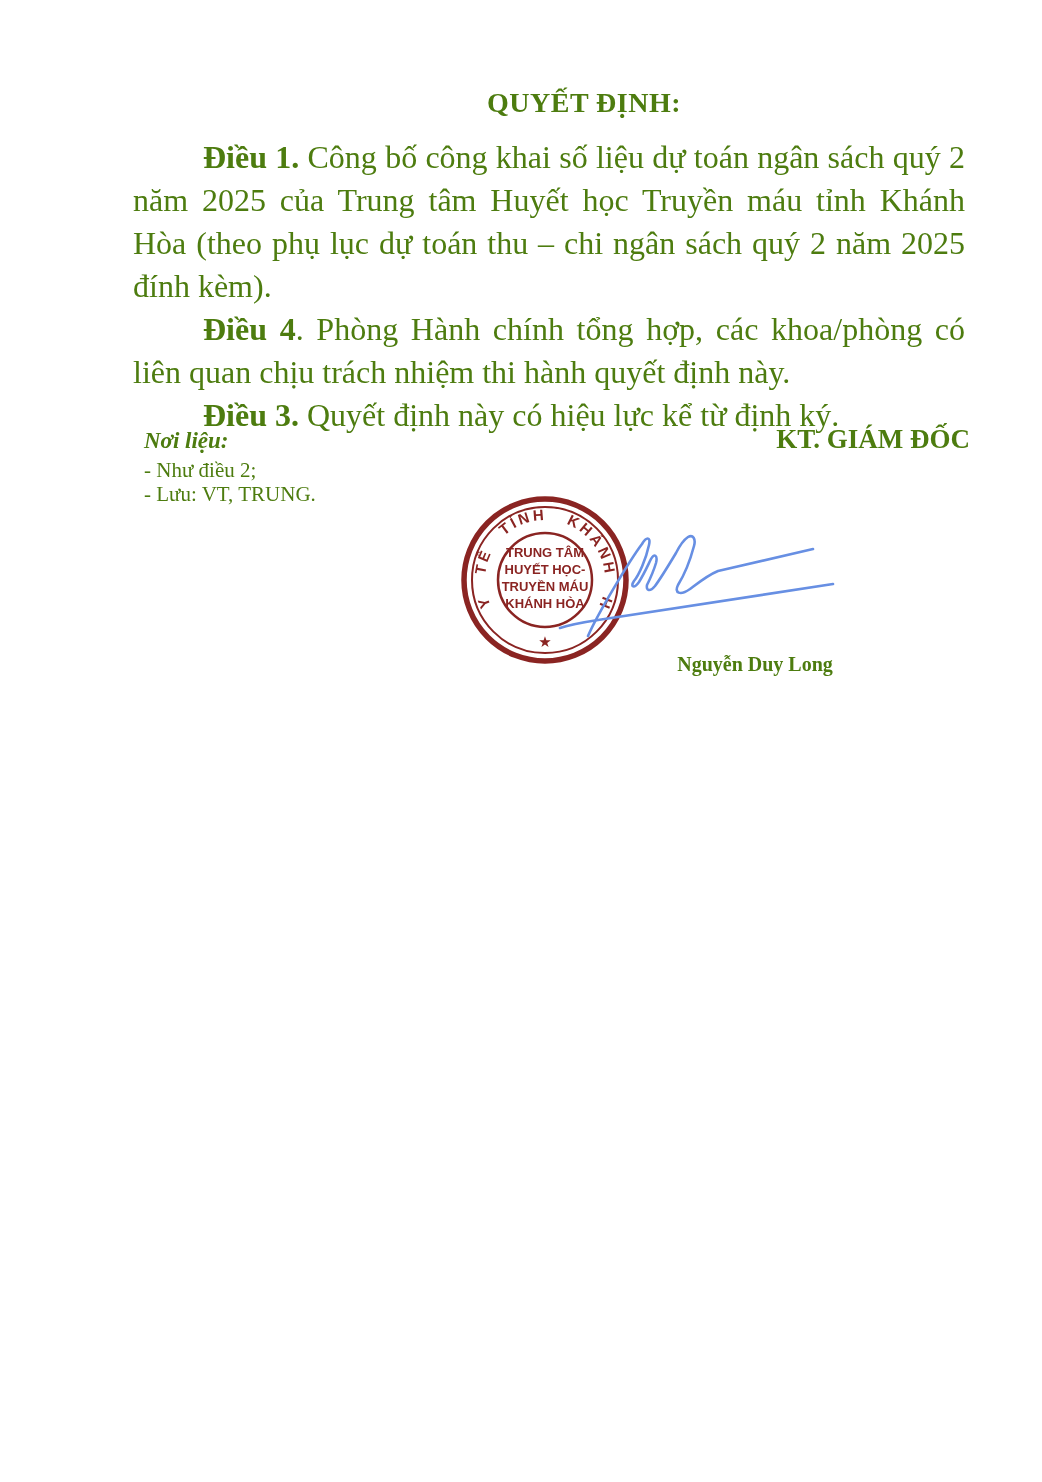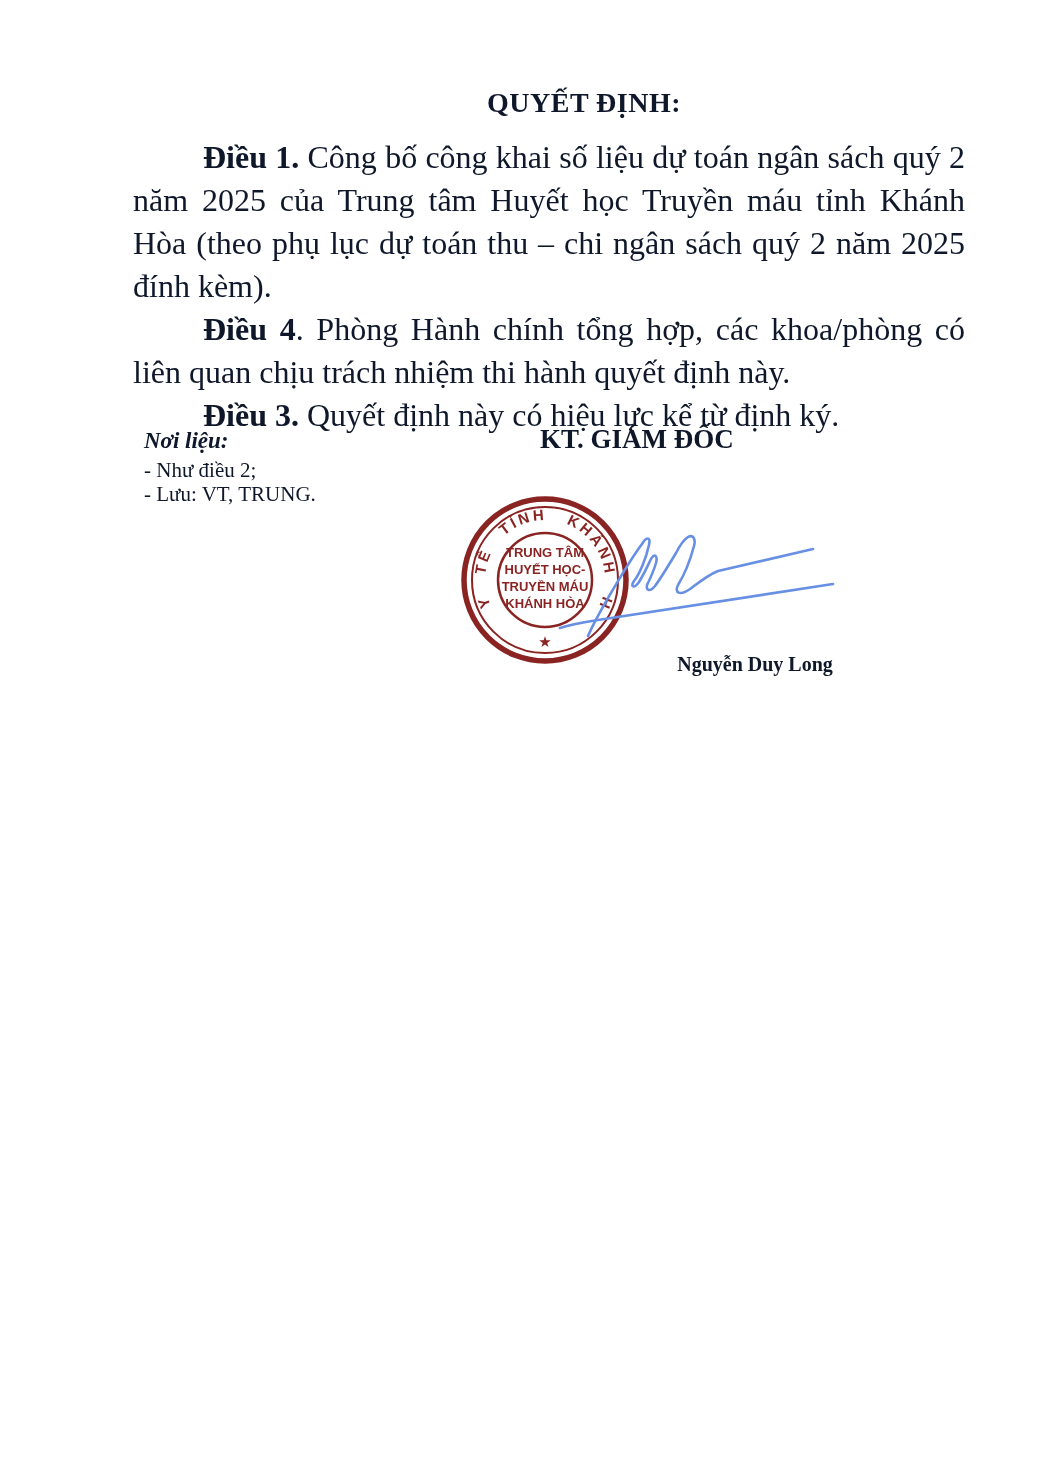--- a/index.html
+++ b/index.html
@@ -2,21 +2,21 @@
 <html><head>
 <meta charset="utf-8">
 <style>
   html,body { margin:0; padding:0; background:#ffffff; }
   .page {
     position: relative;
     width: 1042px;
     height: 1482px;
     background: #ffffff;
     font-family: "Liberation Serif", "DejaVu Serif", serif;
-    color: #0f172a;
+    color: #4d7c0f;
     overflow: hidden;
   }
   .doc-title {
     position: absolute;
     left: 203px; top: 87px; width: 762px;
     text-align: center;
     font-size: 28px; font-weight: bold;
     letter-spacing: 0.5px;
     white-space: nowrap;
   }
@@ -39,21 +39,21 @@
   .recipients-heading {
     font-size: 23px; font-weight: bold; font-style: italic;
     margin: 0 0 4px 0;
   }
   .recipient-item {
     font-size: 21px; line-height: 24px; margin: 0;
   }
   .approver-block {
     position: absolute;
     left: 540px; top: 424px; width: 430px;
-    text-align: left;
+    text-align: right;
     font-weight: bold; font-size: 27px; line-height: 31px;
     white-space: nowrap;
   }
   .signer-name {
     position: absolute;
     left: 540px; top: 653px; width: 430px;
     text-align: center;
     font-weight: bold; font-size: 20px;
     white-space: nowrap;
   }

